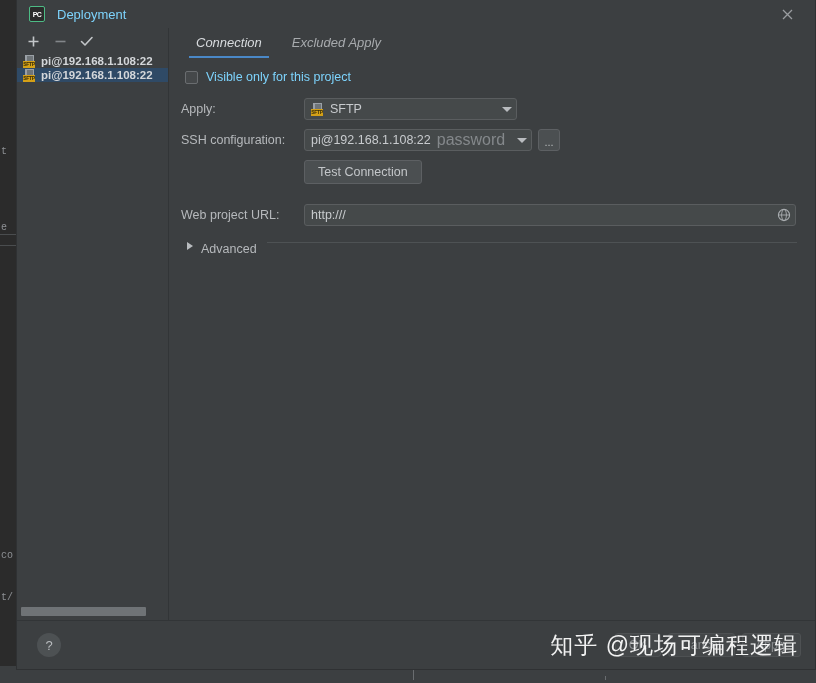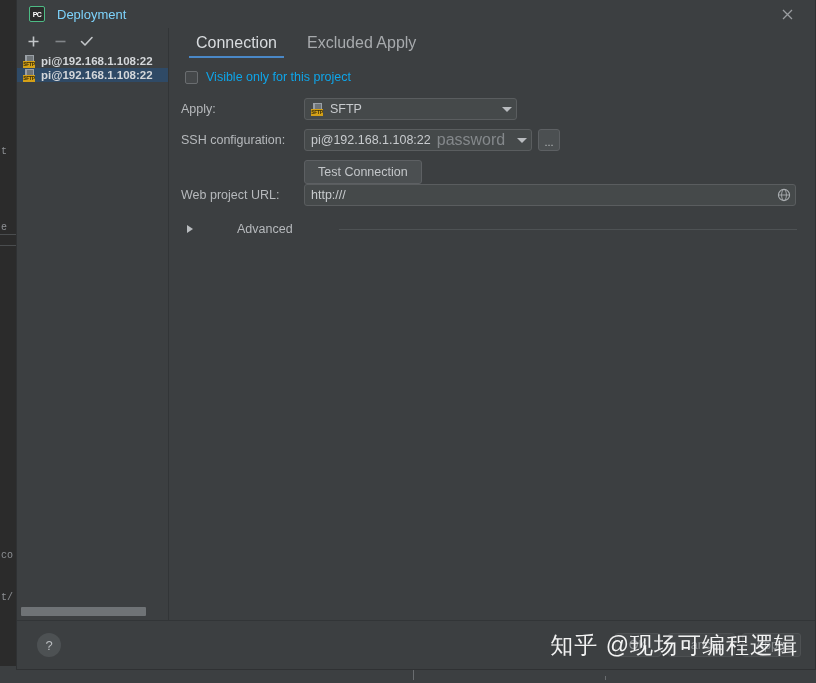--- a/index.html
+++ b/index.html
@@ -196,24 +196,25 @@
     display: flex;
     align-items: flex-end;
     height: 30px;
     padding-left: 12px;
     gap: 0;
   }
   .tab {
     padding: 0 15px;
     height: 30px;
     line-height: 30px;
-    font-size: 16px;
+    font-size: 13px;
     color: #a7aaad;
     cursor: pointer;
     position: relative;
+    font-style: italic;
   }
   .tab.active { color: #d8dbde; }
   .tab.active::after {
     content: "";
     position: absolute; left: 8px; right: 8px; bottom: 0;
     height: 2px; background: #4a88c7;
   }
 
   .form-area {
     position: relative;
@@ -237,21 +238,21 @@
     width: 13px; height: 13px;
     border: 1px solid #6a6d70;
     background: #45484a;
     border-radius: 2px;
     flex: 0 0 13px;
     cursor: pointer;
   }
   .chk-label {
     margin-left: 8px;
     font-size: 12.5px;
-    color: #0ea5e9;
+    color: #7dd3fc;
   }
 
   
   .combo {
     height: 22px;
     background: #45494a;
     border: 1px solid #5a5d5f;
     border-radius: 3px;
     display: flex;
     align-items: center;
@@ -298,21 +299,21 @@
     border-radius: 3px;
     color: #c3c6c9;
     font-size: 12.5px;
     padding: 0 13px;
     cursor: pointer;
     display: inline-flex;
     align-items: center;
     justify-content: center;
     font-family: "Liberation Sans", sans-serif;
   }
-  .test-row { margin-bottom: 0; padding-left: 123px; }
+  .test-row { margin-bottom: 20px; padding-left: 123px; }
 
   
   .tfield {
     height: 22px;
     background: #45494a;
     border: 1px solid #5a5d5f;
     border-radius: 3px;
     display: flex;
     align-items: center;
     padding: 0 4px 0 6px;
@@ -346,26 +347,24 @@
     border-right: 1.2px solid #9ea2a5;
   }
   .globe-icon { width: 14px; height: 14px; cursor: pointer; flex: 0 0 14px; }
   .globe-icon svg { display: block; }
 
   .autodetect-wrap { margin-left: 8px; }
 
   
   .advanced-row {
     display: flex;
-    align-items: center;
     margin-top: 16px;
     padding-left: 6px;
     padding-right: 4px;
     cursor: pointer;
-    gap: 36px;
   }
   .adv-arrow {
     width: 0; height: 0;
     border-top: 4.5px solid transparent;
     border-bottom: 4.5px solid transparent;
     border-left: 6px solid #b9bcbf;
     margin-right: 8px;
     flex: 0 0 6px;
   }
   .adv-label { font-size: 12.5px; color: #b6b9bc; white-space: nowrap; }

